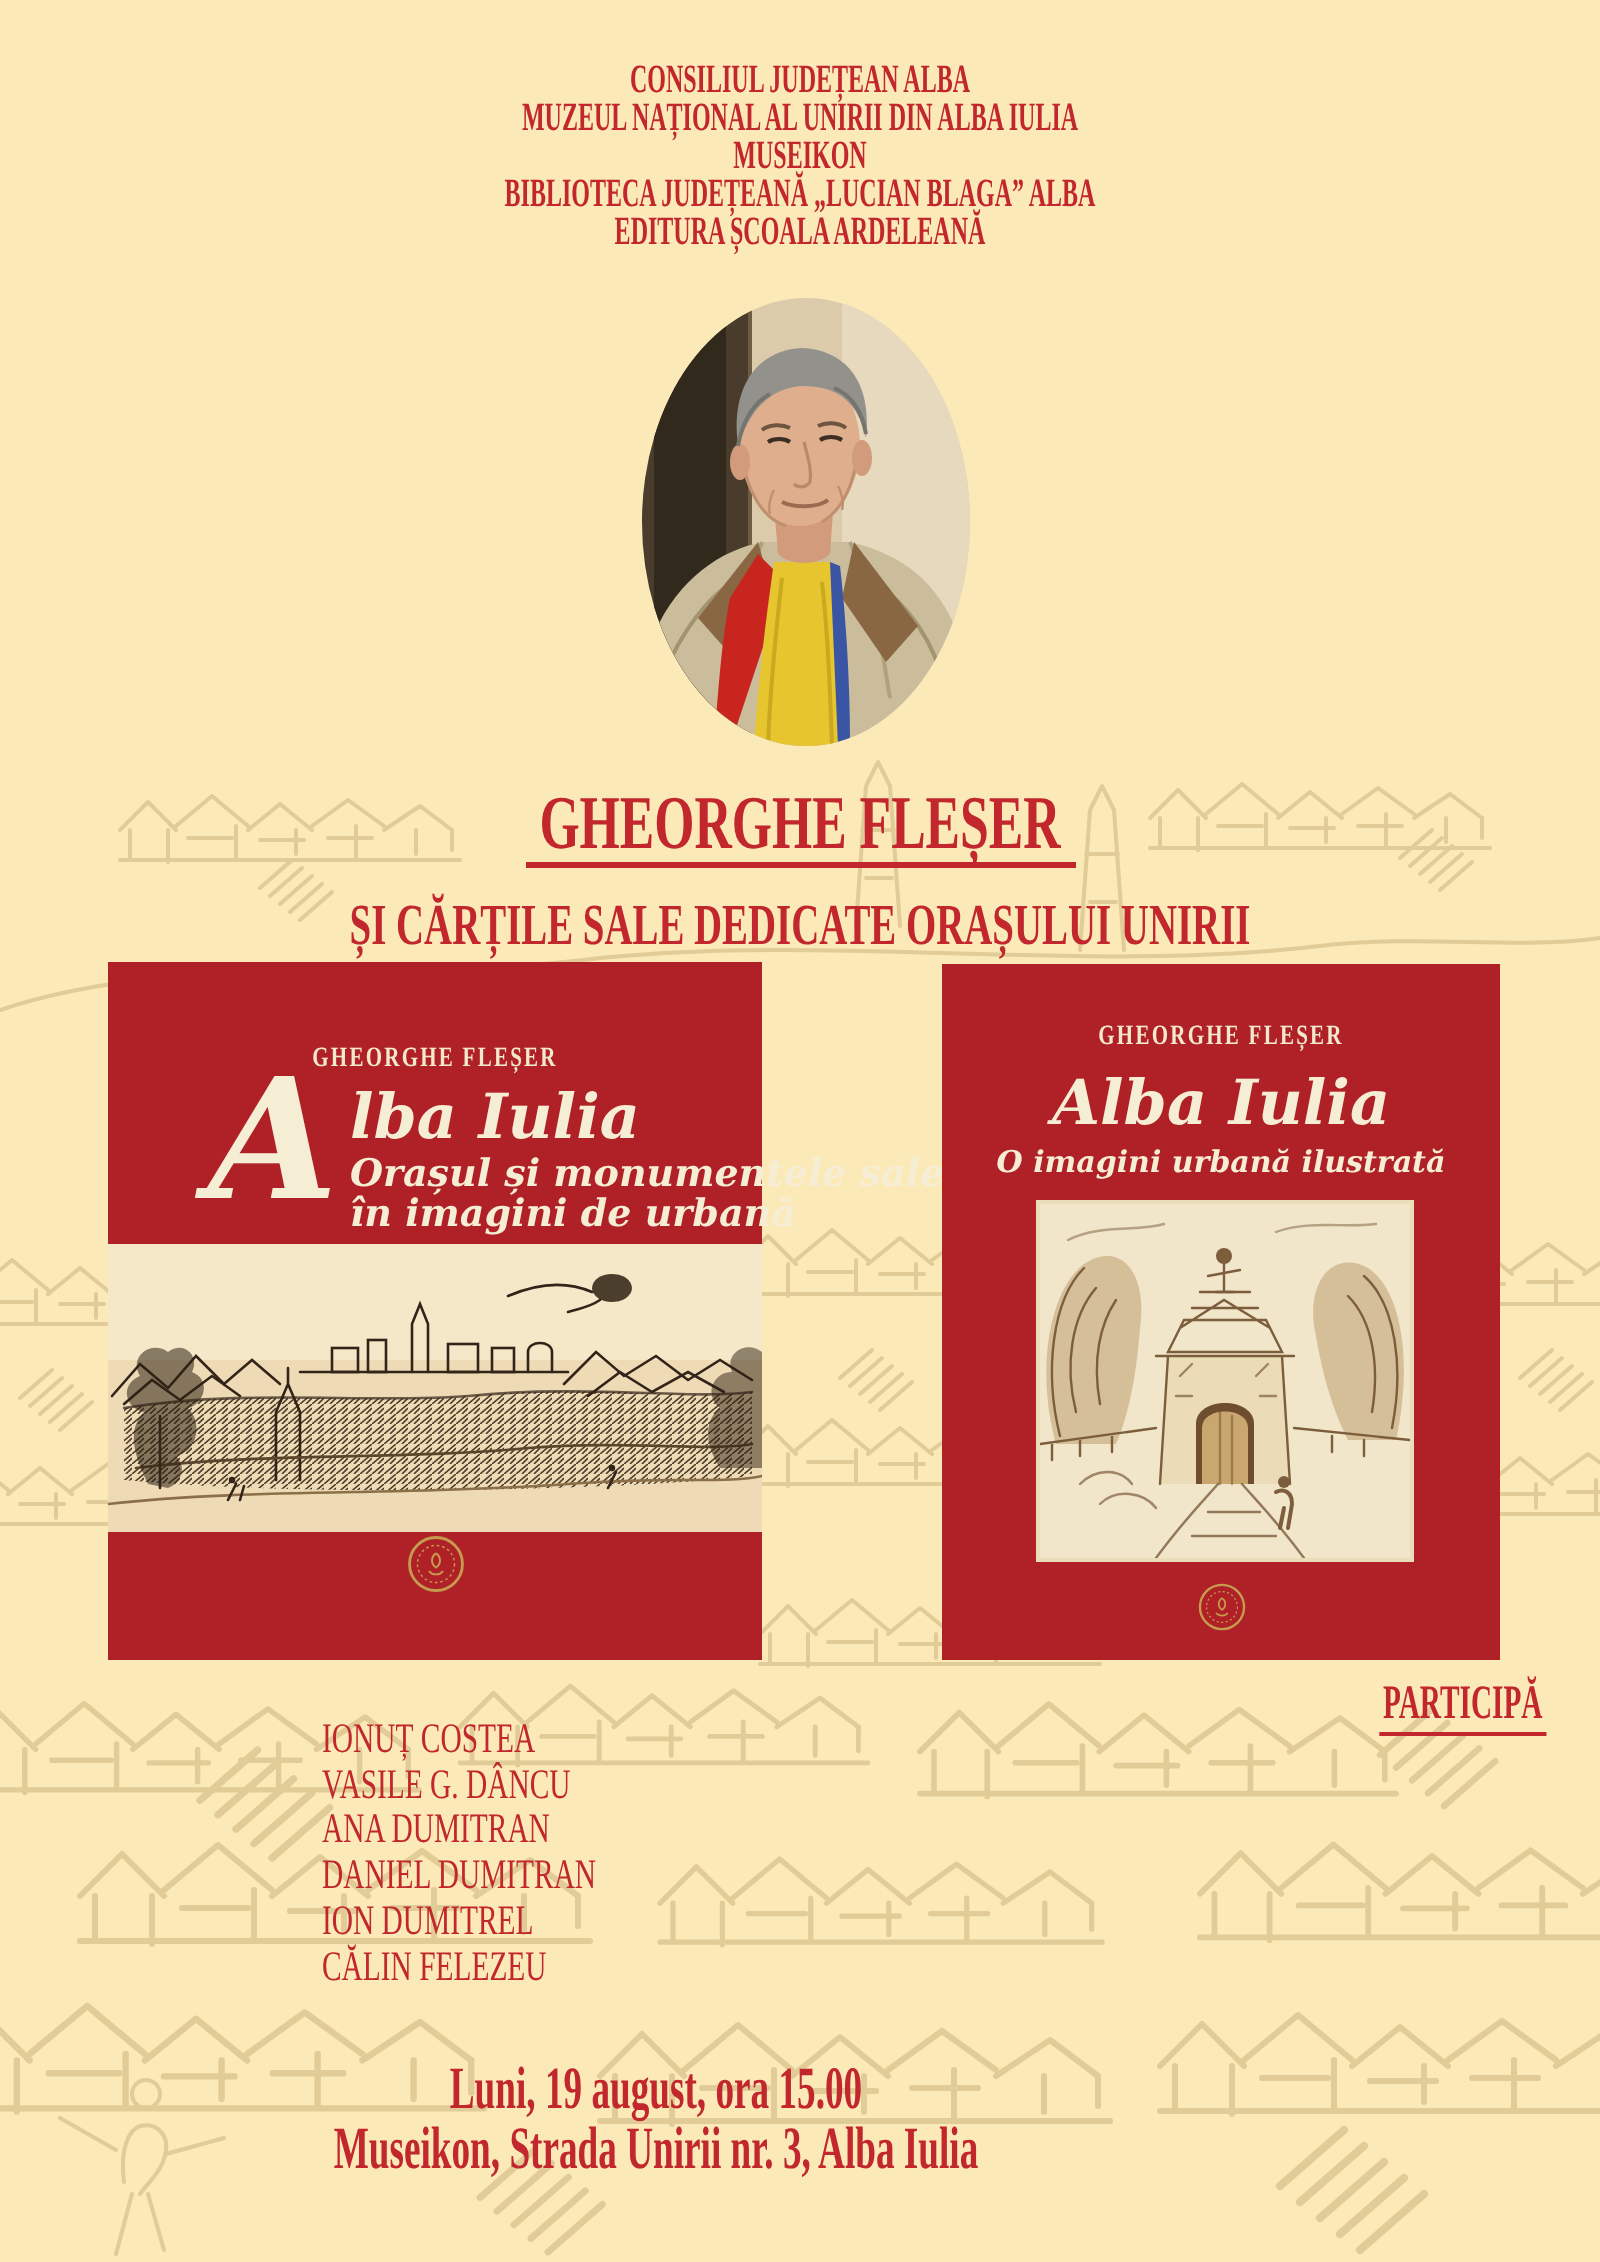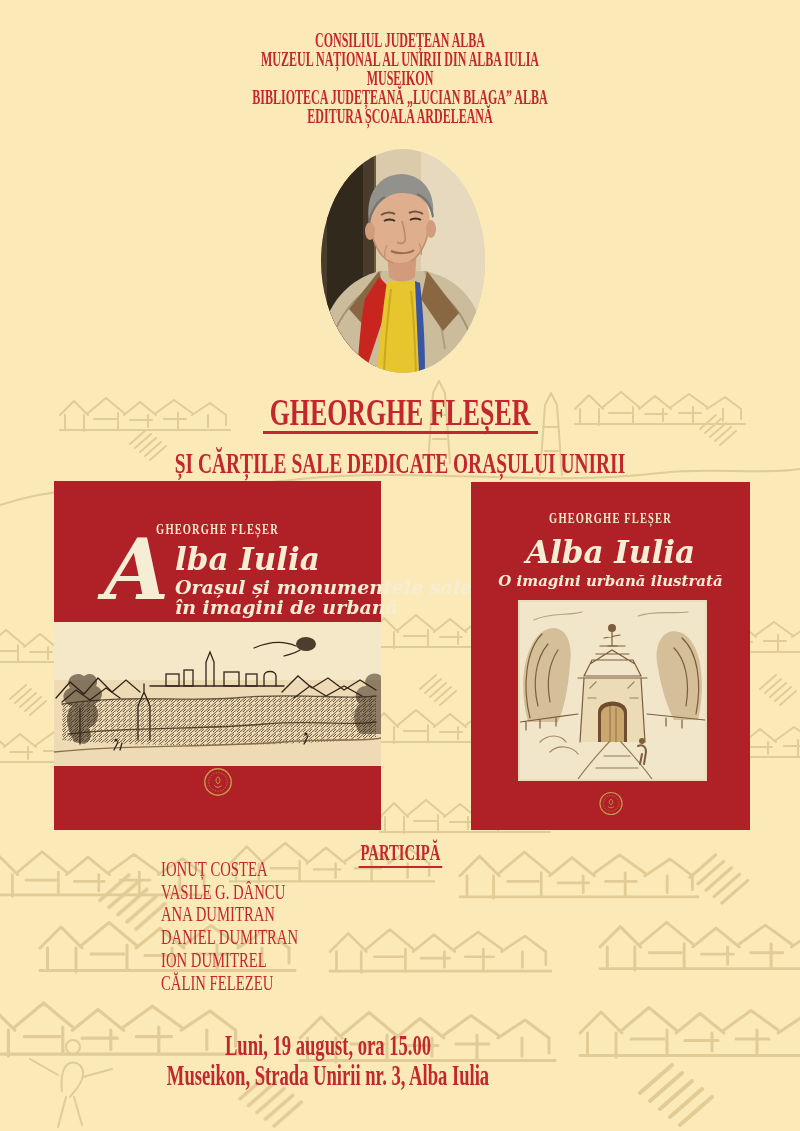--- a/index.html
+++ b/index.html
@@ -41,21 +41,21 @@
   .br-title{position:absolute;left:0;top:52px;width:100%;text-align:center;font-size:31px;line-height:36px;}
   .br-sub{position:absolute;left:0;top:90px;width:100%;text-align:center;}
   .br-sub div{font-size:15px;line-height:18px;white-space:nowrap;}
   .bl-engraving{position:absolute;left:0;top:141px;width:327px;height:144px;}
   .br-engraving{position:absolute;left:47px;top:118px;width:185px;height:177px;border:2px solid #e9ddba;box-sizing:content-box;}
   .seal{position:absolute;left:50%;transform:translateX(-50%);}
   .book-l .seal{top:286px;width:30px;height:30px;}
   .book-r .seal{top:309px;width:25px;height:25px;}
   .seal-stroke{stroke:var(--seal-gold);}
   
-  .pheading{left:0;top:839px;width:800px;text-align:center;color:var(--text-red);font-weight:bold;
+  .pheading{left:0;top:839px;width:800px;text-align:right;color:var(--text-red);font-weight:bold;
             font-size:24px;line-height:26px;font-family:Liberation Serif, serif;}
   .pheading span{display:inline-block;transform:scaleX(.61);transform-origin:50% 50%;
             border-bottom:2px solid var(--text-red);padding:0 3px 1px;white-space:nowrap;}
   .names{color:var(--text-red);font-weight:normal;top:858px;}
   .names div{font-size:21px;line-height:22.7px;white-space:nowrap;}
   .names-l{left:161px;text-align:left;}
   .names-l div{transform:scaleX(.70);transform-origin:0 50%;}
   .names-r{right:163px;text-align:right;}
   .names-r div{transform:scaleX(.70);transform-origin:100% 50%;}
   

